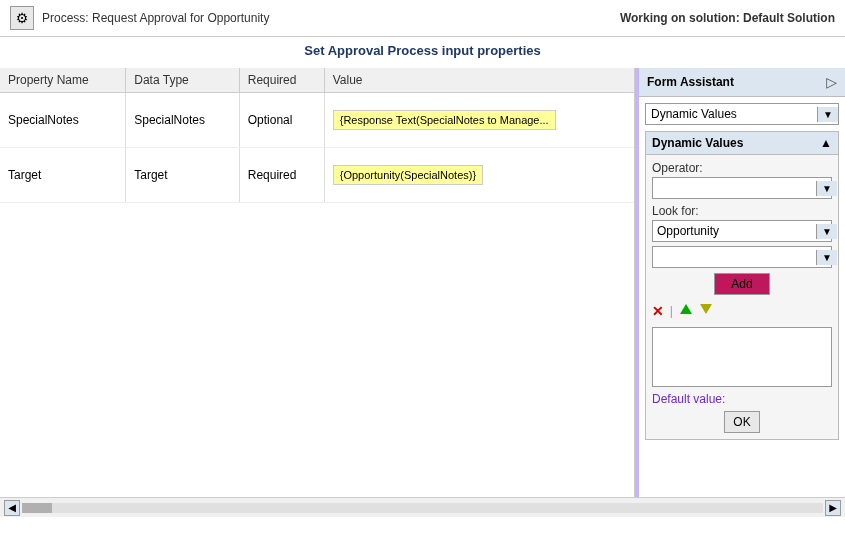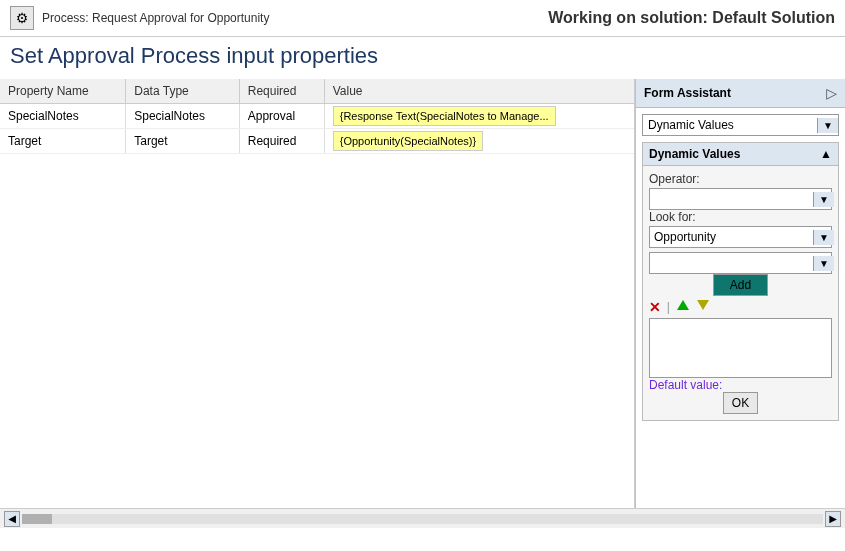--- a/index.html
+++ b/index.html
@@ -35,34 +35,35 @@
       display: flex;
       align-items: center;
       justify-content: center;
       font-size: 14px;
     }
     .process-title {
       font-size: 12px;
       color: #333;
     }
     .working-on {
-      font-size: 16px;
+      font-size: 12px;
       color: #333;
       font-weight: bold;
     }
 
     
     .page-title-bar {
       padding: 6px 10px 10px 10px;
       background: #fff;
     }
     .page-title {
-      font-size: 22px;
-      font-weight: normal;
+      font-size: 13px;
+      font-weight: bold;
       color: #1f3864;
+      text-align: center;
     }
 
     
     .main-layout {
       display: flex;
       height: calc(551px - 92px - 30px);
       border-radius: 23px;
     }
 
     
@@ -82,42 +83,42 @@
       border-bottom: 1px solid #ccc;
       border-right: 1px solid #ccc;
       padding: 5px 8px;
       text-align: left;
       font-weight: normal;
       color: #333;
     }
     .prop-table td {
       border-bottom: 1px solid #eee;
       border-right: 1px solid #ddd;
-      padding: 5px 8px;
+      padding: 20px 8px;
       vertical-align: middle;
     }
     .prop-table td:last-child, .prop-table th:last-child {
       border-right: none;
     }
     .value-cell {
       background: #ffff99;
       padding: 3px 6px;
       border: 1px solid #ccc;
       font-size: 11px;
       white-space: nowrap;
       overflow: hidden;
       text-overflow: ellipsis;
       max-width: 180px;
     }
 
     
     .form-assistant {
       width: 210px;
       background: #fff;
-      border-left: 1px solid #c4b5fd;
+      border-left: 4px solid #c4b5fd;
       display: flex;
       flex-direction: column;
     }
     .fa-header {
       display: flex;
       align-items: center;
       justify-content: space-between;
       background: #dce6f1;
       padding: 6px 8px;
       border-bottom: 1px solid #bbb;
@@ -179,20 +180,21 @@
       font-size: 12px;
     }
     .dv-collapse-icon {
       cursor: pointer;
       font-size: 12px;
     }
     .dv-content {
       padding: 6px;
       display: flex;
       flex-direction: column;
+      gap: 5px;
     }
 
     .field-label {
       font-size: 12px;
       color: #333;
       margin-bottom: 2px;
     }
 
     .input-row {
       display: flex;
@@ -210,21 +212,21 @@
     }
     .input-row .drop-btn {
       background: #dce6f1;
       border-left: 1px solid #999;
       padding: 2px 5px;
       cursor: pointer;
       font-size: 10px;
     }
 
     .add-btn {
-      background: #0f766e;
+      background: #be185d;
       border: 1px solid #999;
       padding: 3px 16px;
       font-size: 12px;
       cursor: pointer;
       align-self: center;
     }
 
     .action-icons {
       display: flex;
       align-items: center;
@@ -348,21 +350,21 @@
           <th>Property Name</th>
           <th>Data Type</th>
           <th>Required</th>
           <th>Value</th>
         </tr>
       </thead>
       <tbody id="table-body">
       <tr>
             <td>SpecialNotes</td>
             <td>SpecialNotes</td>
-            <td>Approval</td>
+            <td>Optional</td>
             <td><span class="value-cell">{Response Text(SpecialNotes to Manage...</span></td>
           </tr>
           <tr>
             <td>Target</td>
             <td>Target</td>
             <td>Required</td>
             <td><span class="value-cell">{Opportunity(SpecialNotes)}</span></td>
           </tr>
         </tbody>
     </table>

